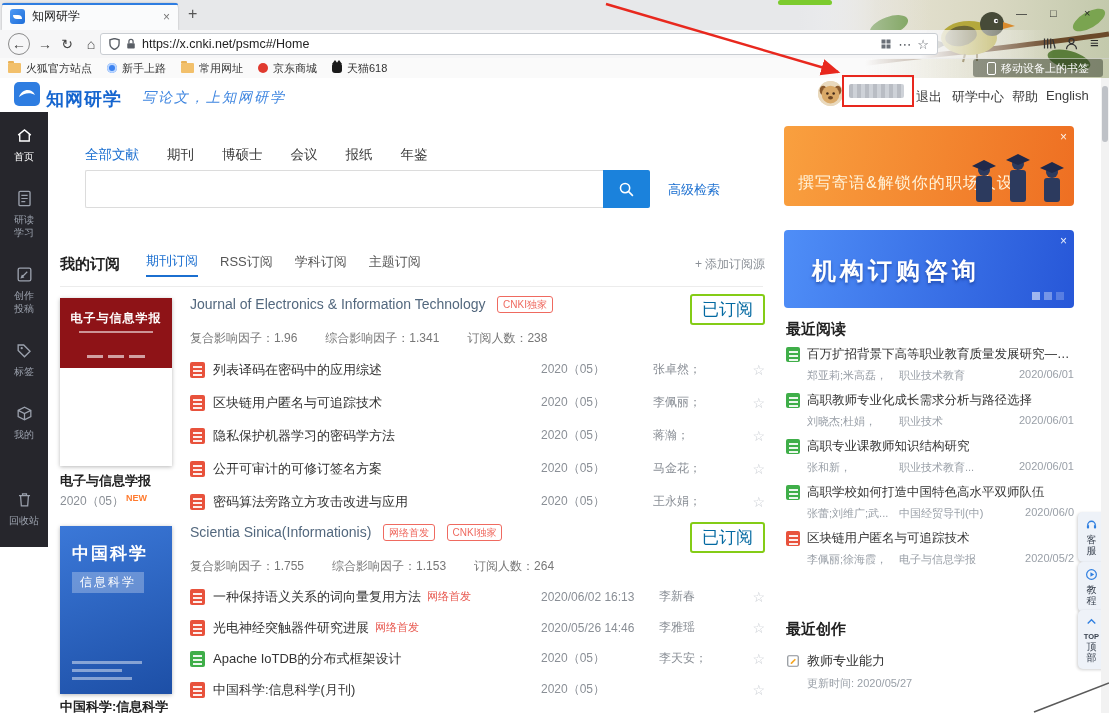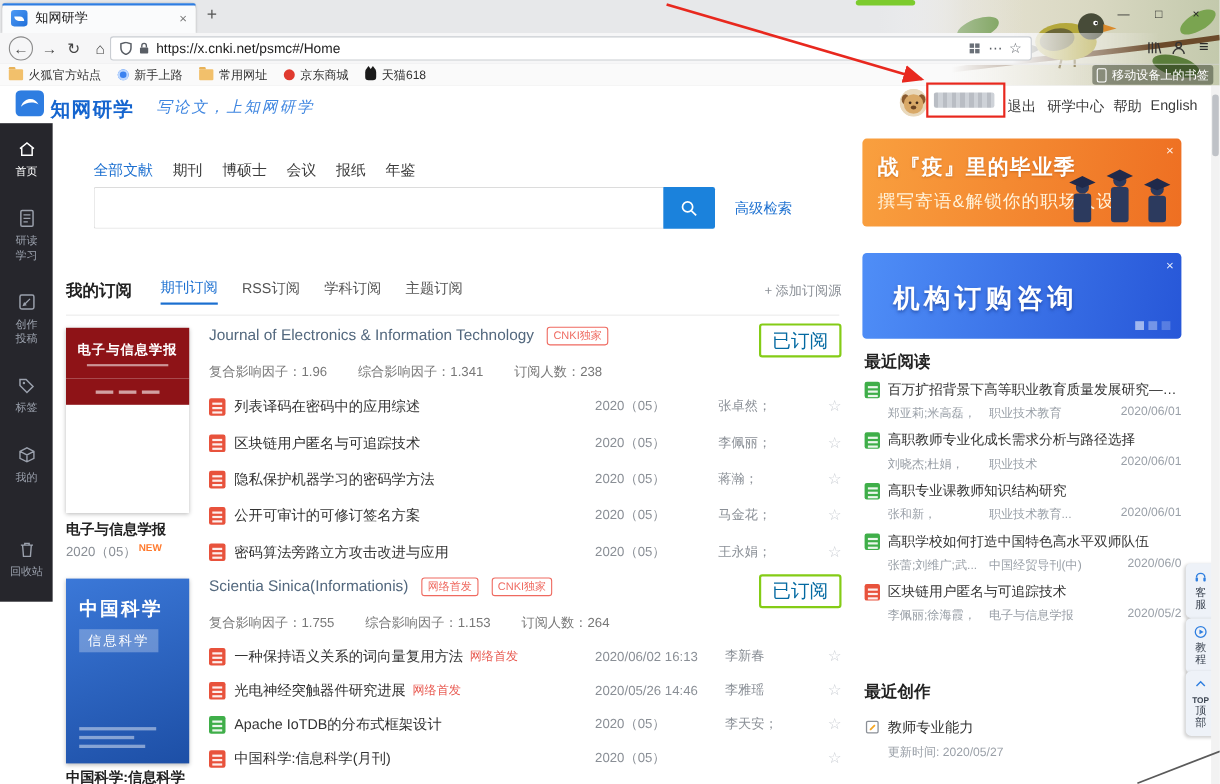--- a/index.html
+++ b/index.html
@@ -40,21 +40,21 @@
   .bmrow{position:absolute;left:8px;top:58px;height:20px;display:flex;align-items:center;gap:15px}
   .bm{display:flex;align-items:center;gap:5px;font-size:11px;color:#333;cursor:pointer}
   .fold{width:13px;height:10px;background:#f2c06b;border-radius:1px;position:relative}
   .fold::before{content:"";position:absolute;left:0;top:-2px;width:6px;height:2px;background:#e8b258;border-radius:1px 1px 0 0}
   .dotb{width:10px;height:10px;border-radius:50%;background:#3b82f0;box-shadow:inset 0 0 0 2px #bcd7ff}
   .dotr{width:10px;height:10px;border-radius:50%;background:#e03a2f}
   .cat{width:10px;height:10px;border-radius:3px;background:#1a1a1a;position:relative}
   .cat::before,.cat::after{content:"";position:absolute;top:-3px;border-left:3px solid transparent;border-right:3px solid transparent;border-bottom:4px solid #1a1a1a}
   .cat::before{left:0}.cat::after{right:0}
   .bmright{position:absolute;right:6px;top:59px;height:18px;display:flex;align-items:center;gap:5px;
-           background:rgba(35,45,28,.45);border-radius:3px;padding:0 4px;cursor:pointer}
+           background:rgba(35,45,28,.45);border-radius:3px;padding:0 14px;cursor:pointer}
   .phoneic{width:7px;height:11px;border:1px solid #fff;border-radius:2px}
   .bmright span{font-size:11px;color:#fff}
 
   
   .phead{position:absolute;left:0;top:78px;width:1109px;height:34px;background:#fff}
   .brand{position:absolute;left:46px;top:9px;font-size:18px;font-weight:bold;color:#1565cf;letter-spacing:1px}
   .slogan{position:absolute;left:142px;top:11px;font-size:14px;color:#3f86e0;font-style:italic;
           font-family:"DejaVu Serif","Liberation Serif",serif;letter-spacing:2px}
   .hlink{position:absolute;top:10px;font-size:13px;color:#3c3c3c;cursor:pointer}
   .avatar{position:absolute;left:818px;top:3px;width:25px;height:25px;border-radius:50%;overflow:hidden;background:#e9d9bd}
@@ -65,21 +65,21 @@
   .snav{position:absolute;left:0;top:112px;width:48px;height:435px;background:#26262c;box-sizing:border-box;
         display:flex;flex-direction:column;align-items:center;padding-top:14px}
   .sit{display:flex;flex-direction:column;align-items:center;margin-bottom:26px;color:#9ba1ad;cursor:pointer}
   .sit svg{width:19px;height:19px;margin-bottom:5px}
   .sit .lb i{display:block;font-style:normal;font-size:10px;line-height:13px;text-align:center}
   .sit.on{color:#fff}
   .sit.recycle{margin-top:auto;margin-bottom:20px}
 
   
   .main{position:absolute;left:48px;top:112px;width:727px;height:601px;background:#fff}
-  .qtabs{position:absolute;left:37px;top:34px;display:flex;gap:18px;font-size:13.5px;color:#3c3c3c}
+  .qtabs{position:absolute;left:37px;top:34px;display:flex;gap:28px;font-size:13.5px;color:#3c3c3c}
   .qtabs span{cursor:pointer}
   .qtabs .on{color:#1b6fd0}
   .qbox{position:absolute;left:37px;top:58px;width:518px;height:38px;border:1px solid #dcdcdc;border-right:none;
         box-sizing:border-box;border-radius:2px 0 0 2px;font-size:14px;padding:0 10px;outline:none;
         font-family:"Liberation Sans",sans-serif}
   .qbtn{position:absolute;left:555px;top:58px;width:47px;height:38px;background:#1b82dc;border:none;cursor:pointer;
         border-radius:0 2px 2px 0;display:flex;align-items:center;justify-content:center}
   .advlink{position:absolute;left:620px;top:69px;font-size:13px;color:#1b6fd0;cursor:pointer}
 
   .shead{position:absolute;left:12px;top:140px;width:705px;display:flex;align-items:center}
@@ -549,21 +549,20 @@
           <span class="a"></span>
           <span class="s">☆</span>
         </div>
       </div>
     </div>
   </div>
 
   <div class="aside">
     <div class="bann b1">
       <span class="bx">×</span>
-      <div class="l1">战『疫』里的毕业季</div>
       <div class="l2">撰写寄语&amp;解锁你的职场人设</div>
       <svg style="position:absolute;right:4px;bottom:0" width="100" height="58" viewBox="0 0 100 58">
         <g fill="#2c3a5e">
             <rect x="6" y="28" width="16" height="26" rx="3"></rect>
             <circle cx="14" cy="22" r="6"></circle>
             <polygon points="2,18 14,12 26,18 14,23" fill="#20294a"></polygon>
           </g>
         <g fill="#2c3a5e">
             <rect x="40" y="22" width="16" height="32" rx="3"></rect>
             <circle cx="48" cy="16" r="6"></circle>

